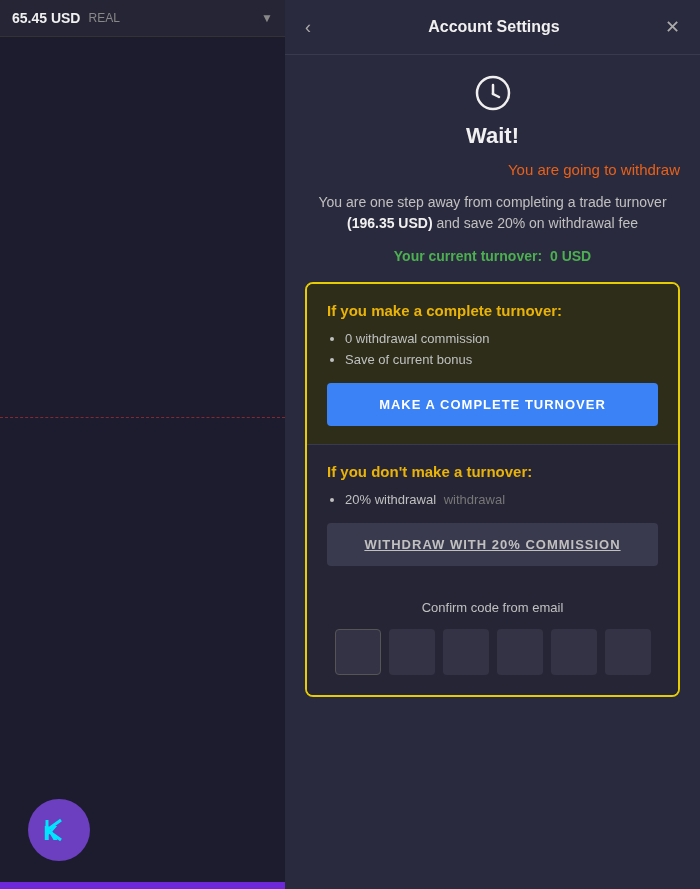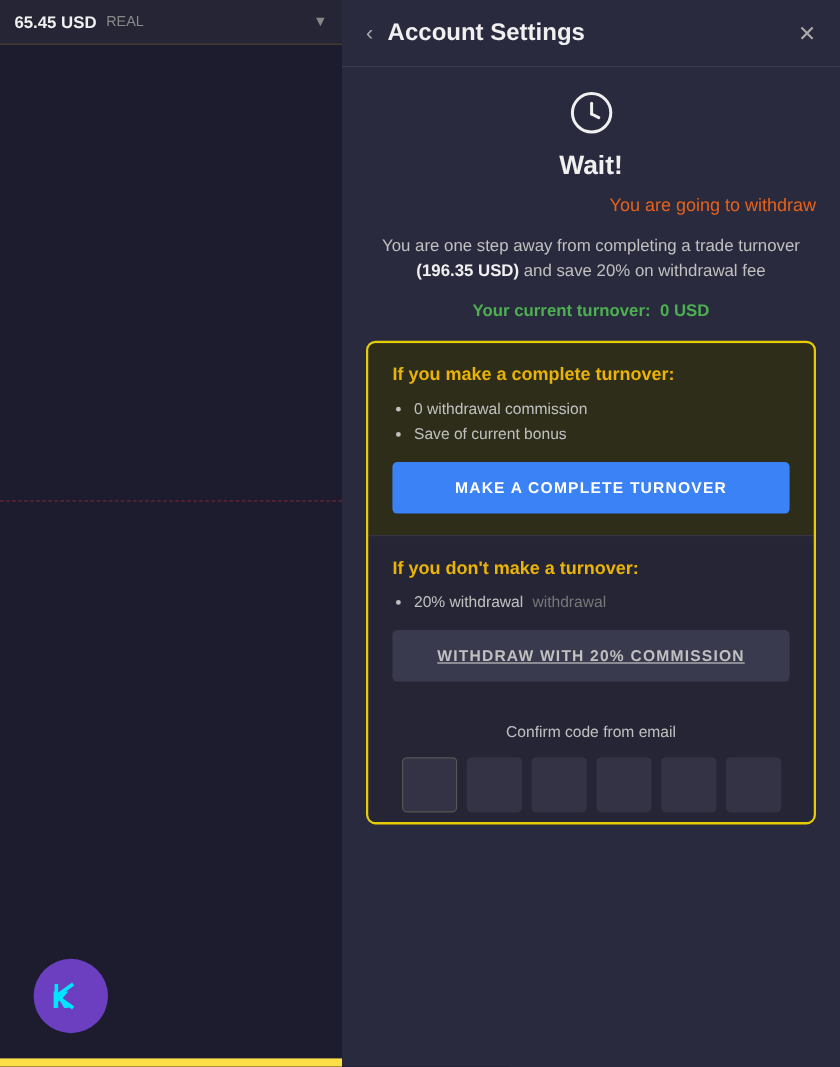--- a/index.html
+++ b/index.html
@@ -12,21 +12,21 @@
       position: relative;
     }
 
     
     .left-panel {
       position: absolute;
       left: 0;
       top: 0;
       width: 285px;
       height: 889px;
-      background: #fde047;
+      background: #6d28d9;
     }
 
     .account-bar {
       display: flex;
       align-items: center;
       padding: 10px 12px;
       background: #252535;
       border-bottom: 1px solid #333;
     }
 
@@ -107,24 +107,25 @@
     }
 
     .modal-back {
       color: #aaa;
       font-size: 18px;
       margin-right: 12px;
       cursor: pointer;
     }
 
     .modal-title {
-      font-size: 20px;
+      font-size: 16px;
       font-weight: bold;
       color: #f0f0f0;
       flex: 1;
+      text-align: center;
     }
 
     .modal-close {
       color: #aaa;
       font-size: 18px;
       cursor: pointer;
     }
 
     
     .modal-content {
@@ -244,21 +245,21 @@
       letter-spacing: 1px;
       border: none;
       border-radius: 4px;
       cursor: pointer;
       text-transform: uppercase;
       text-decoration: underline;
     }
 
     
     .confirm-section {
-      padding: 16px 20px 8px;
+      padding: 16px 20px 20px;
       background: #252535;
     }
 
     .confirm-label {
       text-align: center;
       color: #c0c0c0;
       font-size: 13px;
       margin-bottom: 14px;
     }
 

